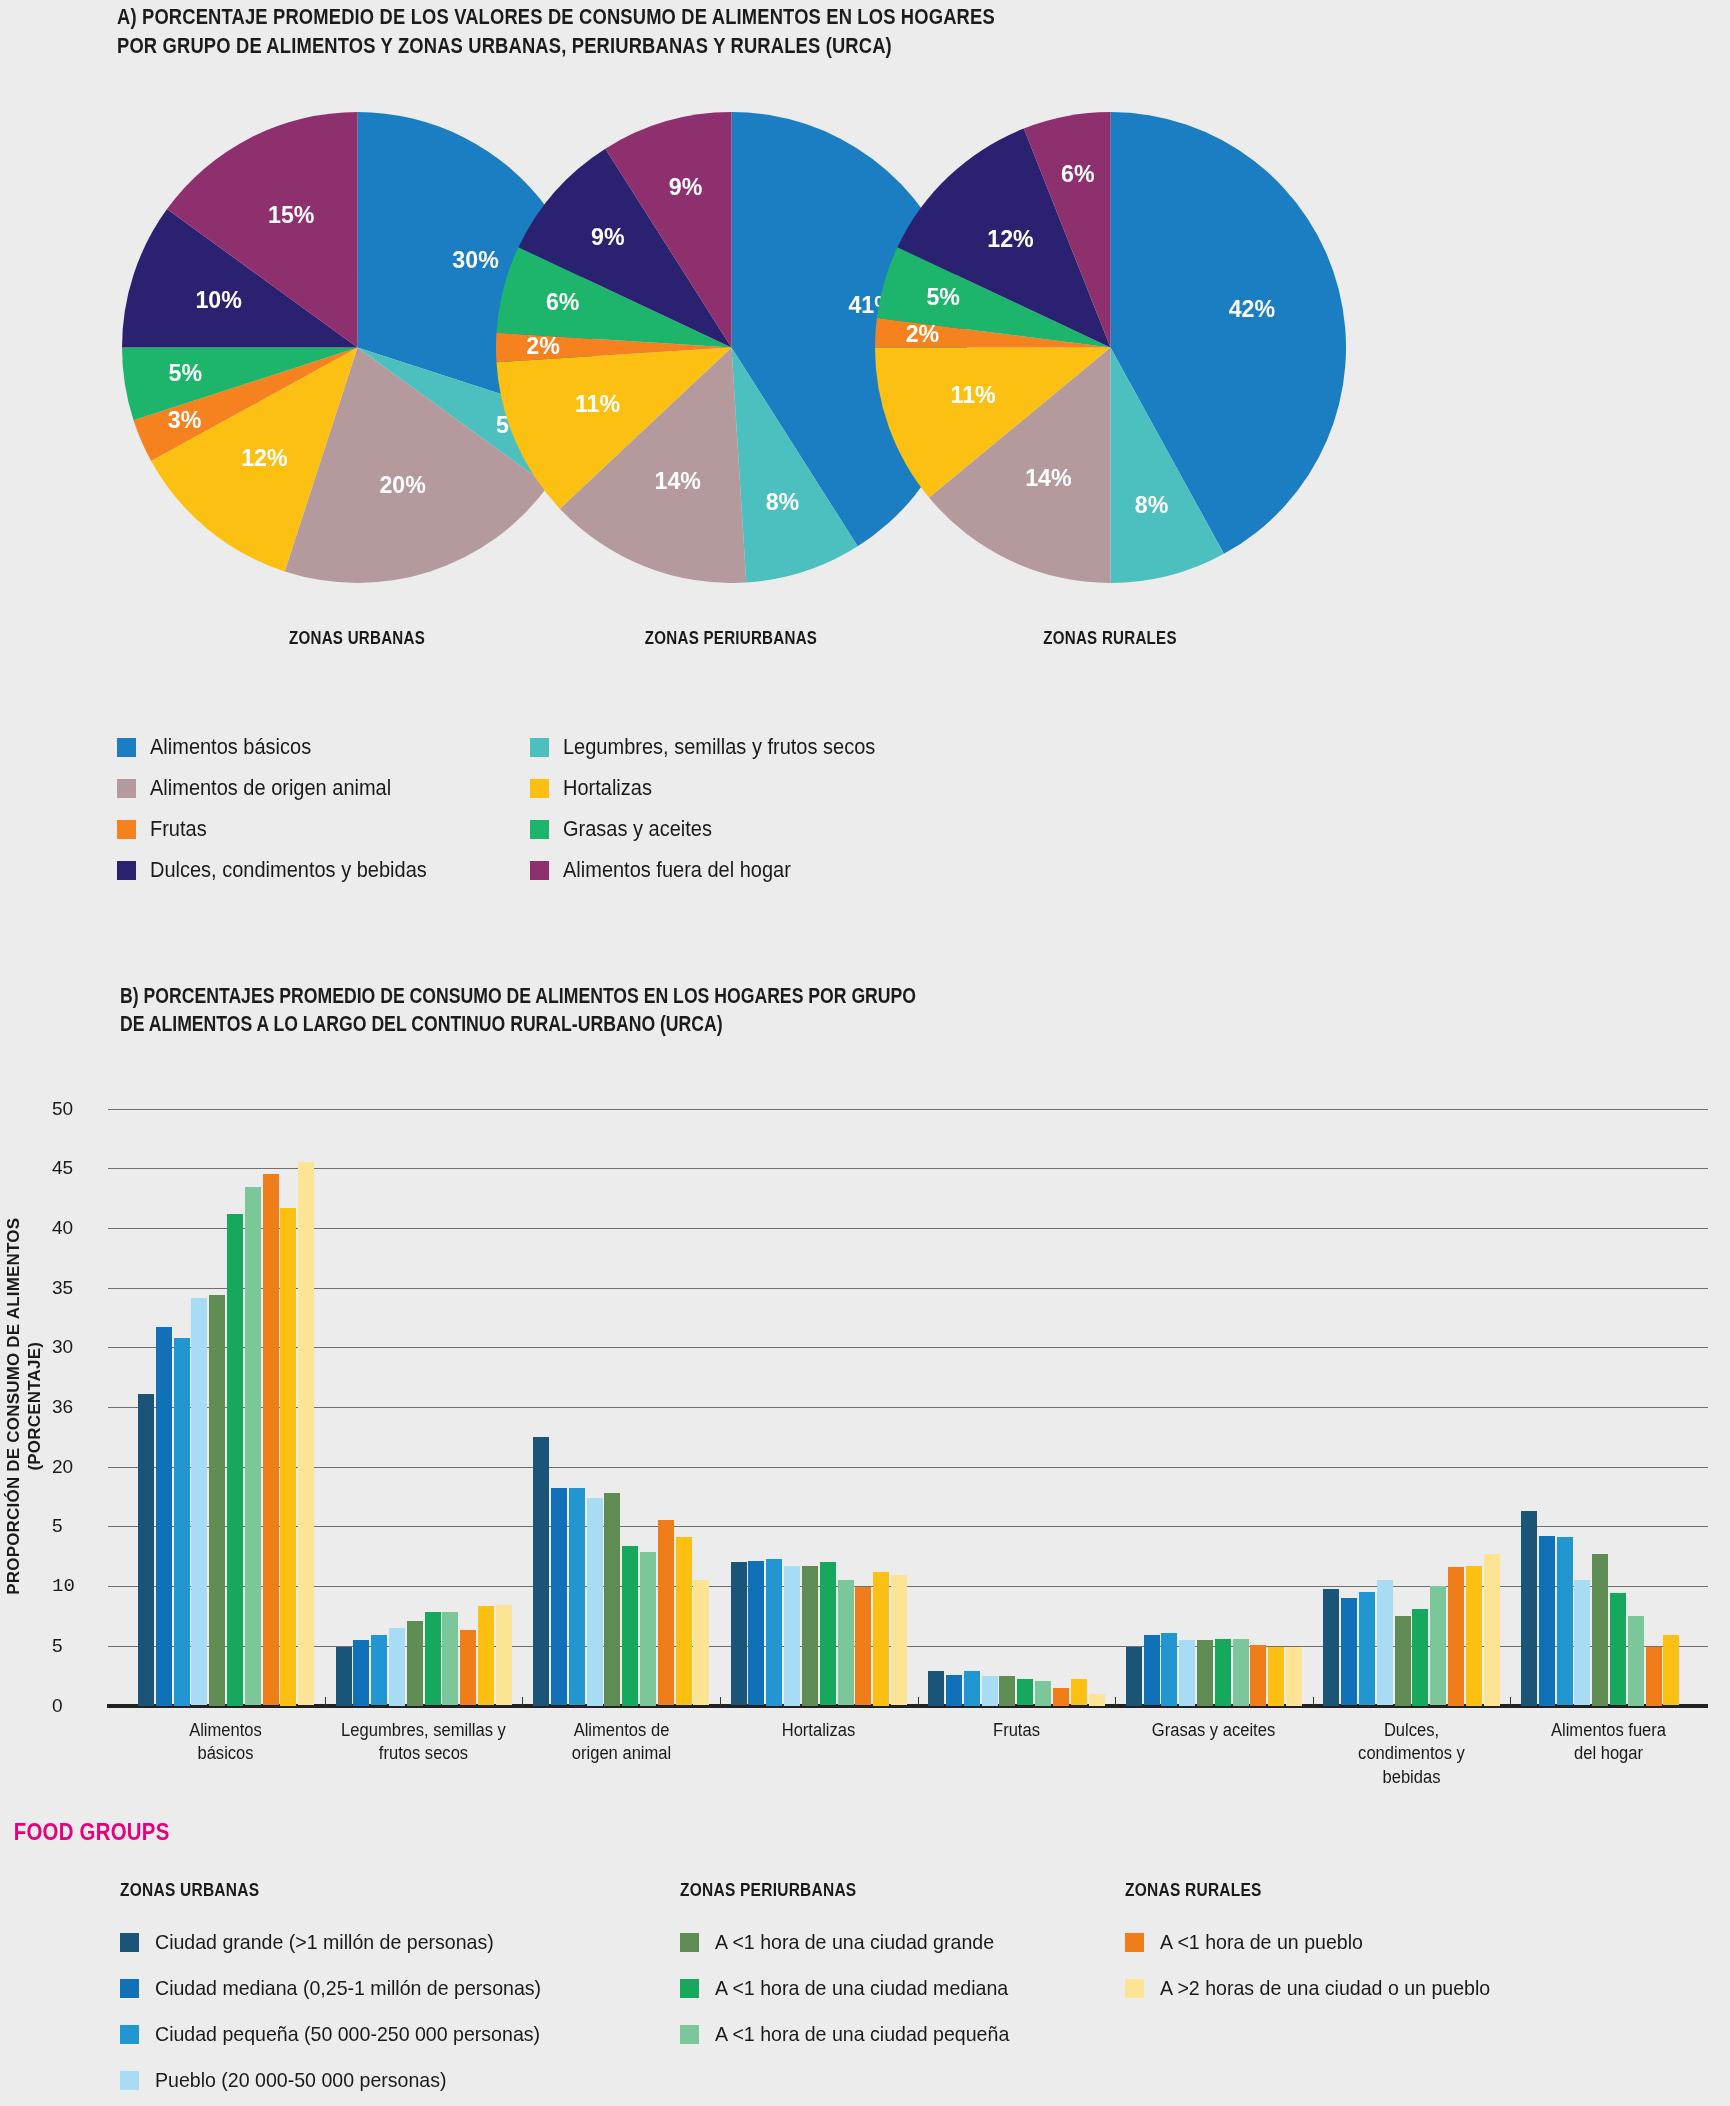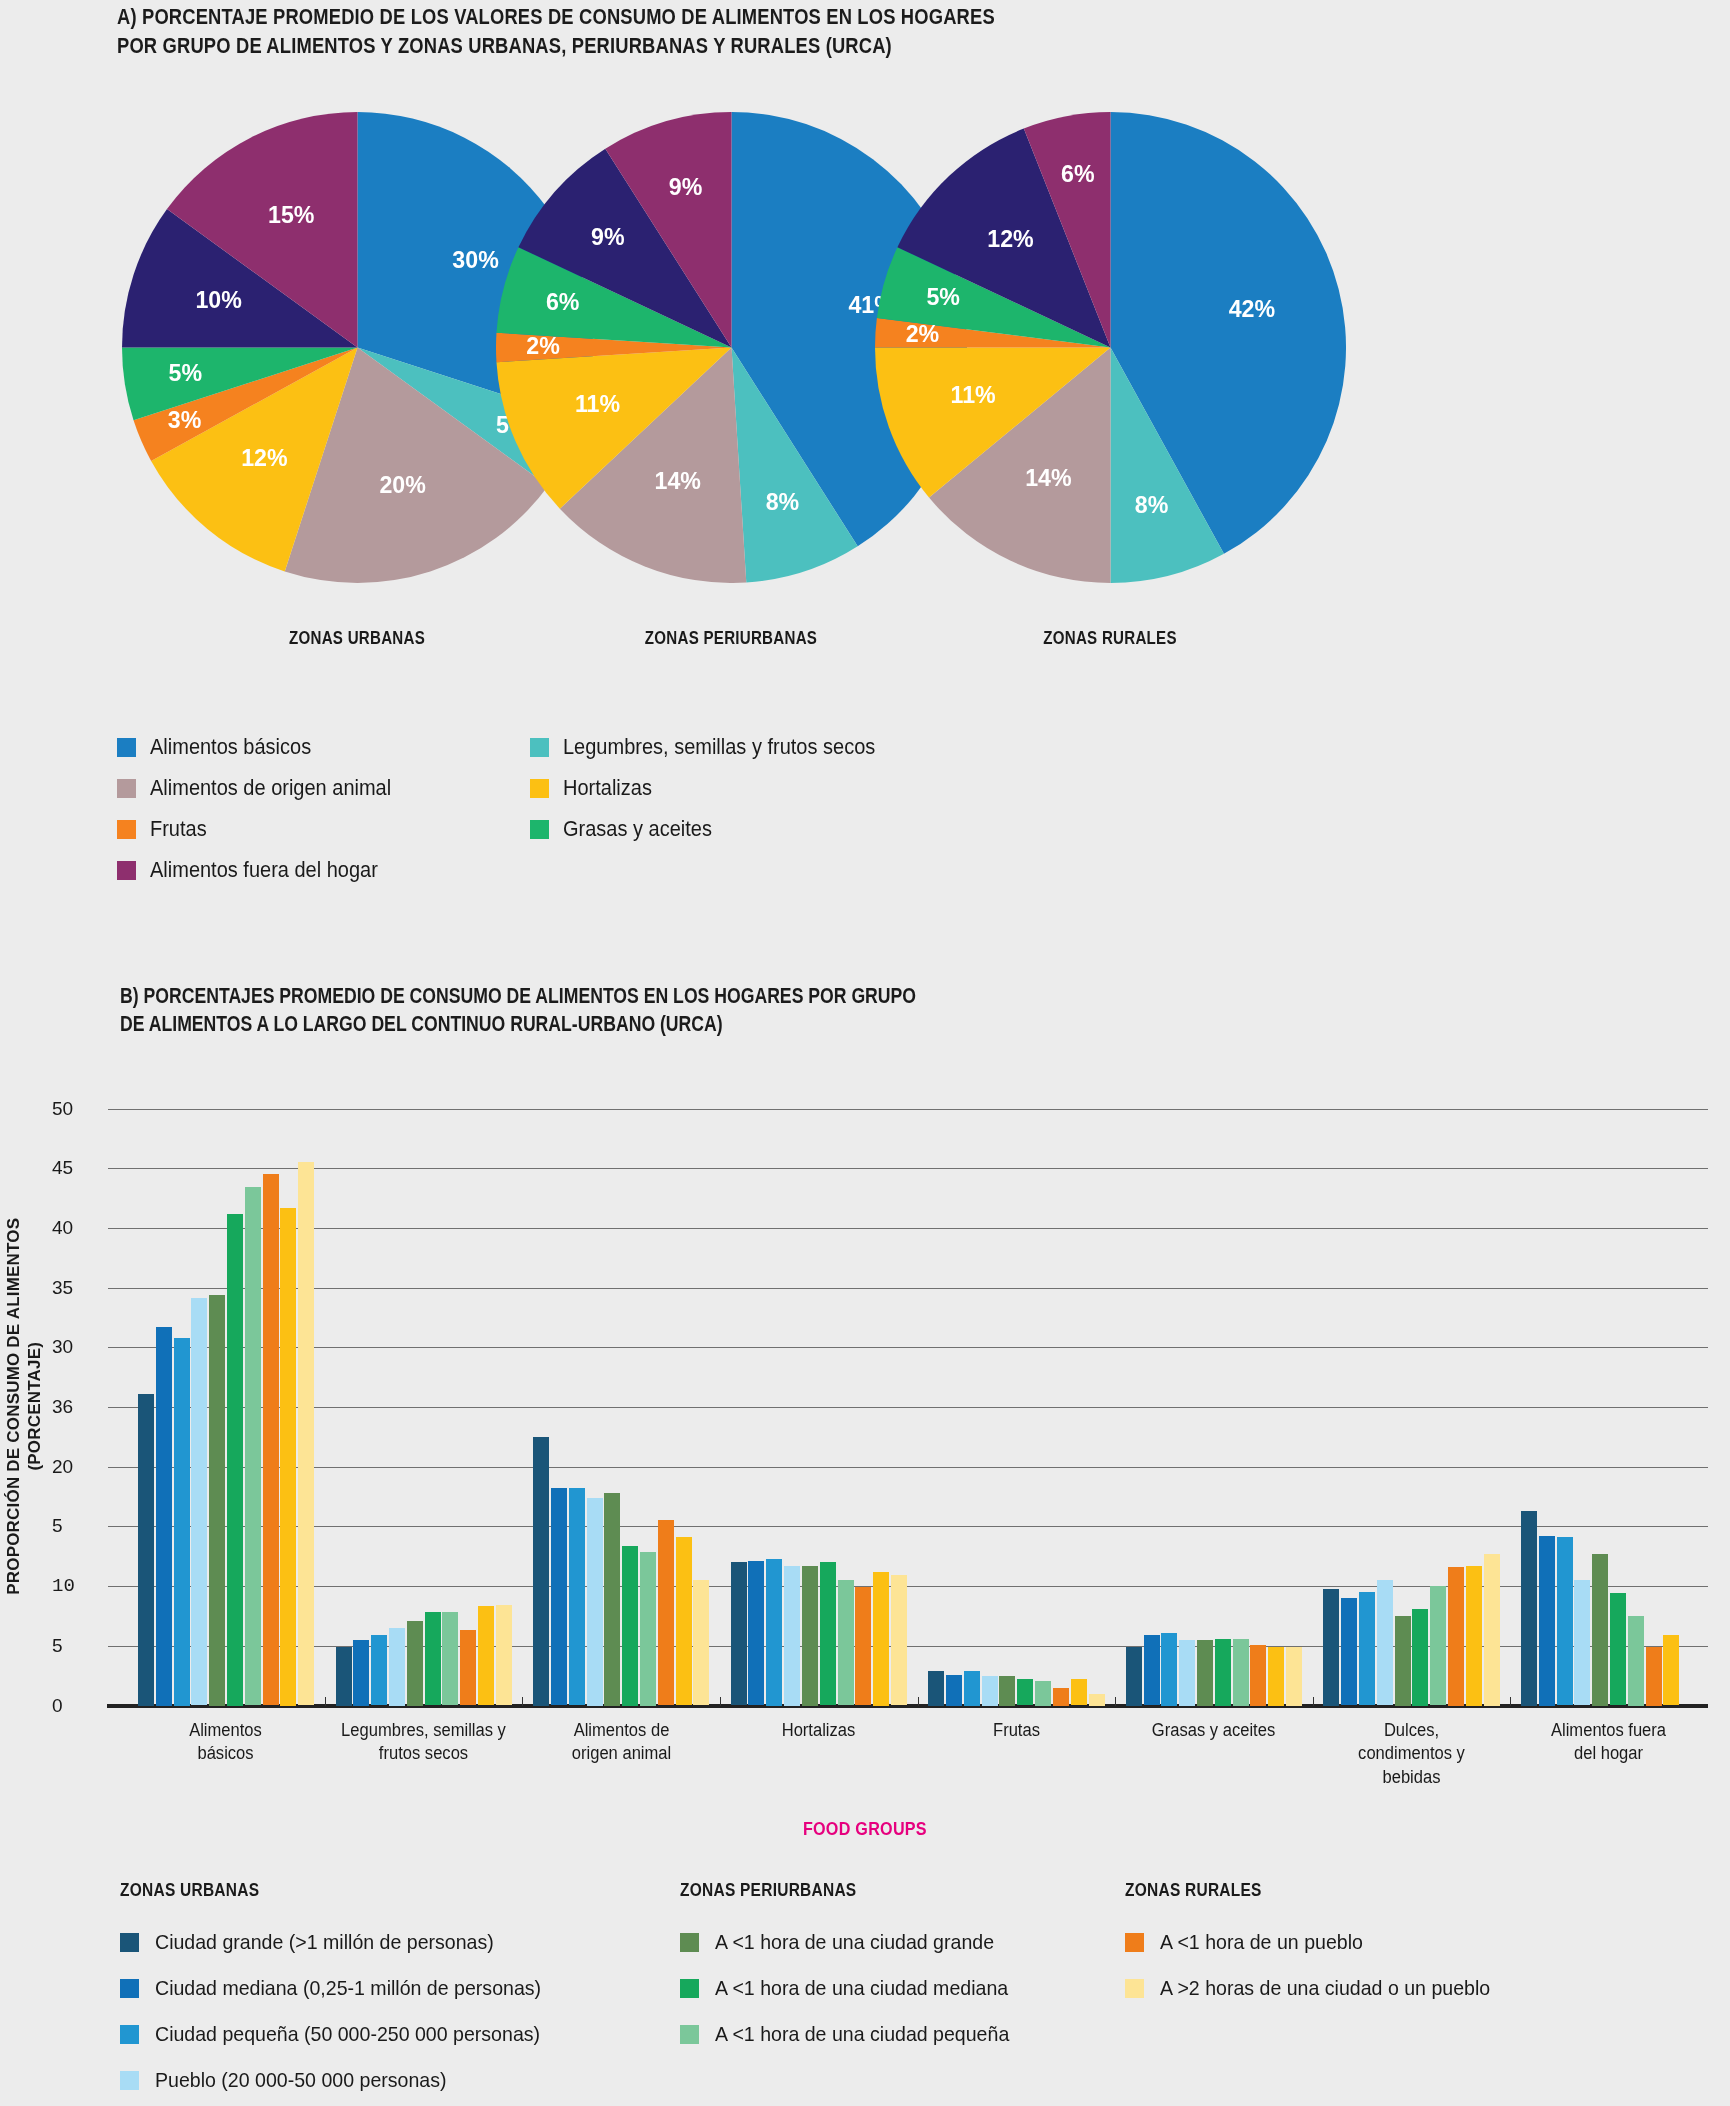--- a/index.html
+++ b/index.html
@@ -39,22 +39,22 @@
     transform:rotate(-90deg);text-align:center;font-size:17px;font-weight:bold;
     line-height:1.25;letter-spacing:0.2px;}
   .ytick{position:absolute;right:0;transform:translateY(-50%);
      font-size:19px;text-align:left;width:52px;color:#1a1a1a;}
   .gline{position:absolute;height:0.9px;background:#5a5a5a;opacity:.85;}
   .axis-base{position:absolute;height:4.3px;background:#222;}
   .bar{position:absolute;bottom:0;}
   .tick{position:absolute;width:0.9px;background:#6b6b6b;}
   .gcat{position:absolute;top:1719px;font-size:18px;text-align:center;line-height:1.3;
      transform:scaleX(.92);}
-  .foodgroups{position:absolute;left:0;top:1818px;width:1730px;text-align:center;
-     color:#e6007e;font-size:19px;font-weight:bold;letter-spacing:0.3px;
+  .foodgroups{position:absolute;left:0;top:1818px;width:1730px;text-align:left;
+     color:#e6007e;font-size:24px;font-weight:bold;letter-spacing:0.3px;
      }
   .foodgroups span{display:inline-block;transform:scaleX(.85);}
 
   
   .blegend{position:absolute;top:1880px;}
   .bl-head{font-size:18px;font-weight:bold;letter-spacing:0.3px;margin-bottom:18px;
      transform:scaleX(.86);transform-origin:left center;}
   .bl-item{display:flex;align-items:center;height:46px;}
   .bl-sw{width:19px;height:19px;flex:0 0 19px;margin-right:15.5px;}
   .bl-tx{font-size:20.6px;white-space:nowrap;transform:scaleX(.95);transform-origin:left center;}
@@ -164,20 +164,24 @@
       <div class="pl-item c1">
         <span class="pl-sw" style="background: rgb(245, 130, 31);"></span>
         <span class="pl-tx">Frutas</span>
       </div>
       <div class="pl-item">
         <span class="pl-sw" style="background: rgb(29, 181, 108);"></span>
         <span class="pl-tx">Grasas y aceites</span>
       </div>
     </div>
     <div class="pl-row">
+      <div class="pl-item c1">
+        <span class="pl-sw" style="background: rgb(43, 33, 113);"></span>
+        <span class="pl-tx">Dulces, condimentos y bebidas</span>
+      </div>
       <div class="pl-item">
         <span class="pl-sw" style="background: rgb(142, 47, 110);"></span>
         <span class="pl-tx">Alimentos fuera del hogar</span>
       </div>
     </div>
   </div>
 
 <div class="panelB-title">
   <div>B) PORCENTAJES PROMEDIO DE CONSUMO DE ALIMENTOS EN LOS HOGARES POR GRUPO</div>
   <div>DE ALIMENTOS A LO LARGO DEL CONTINUO RURAL-URBANO (URCA)</div>

